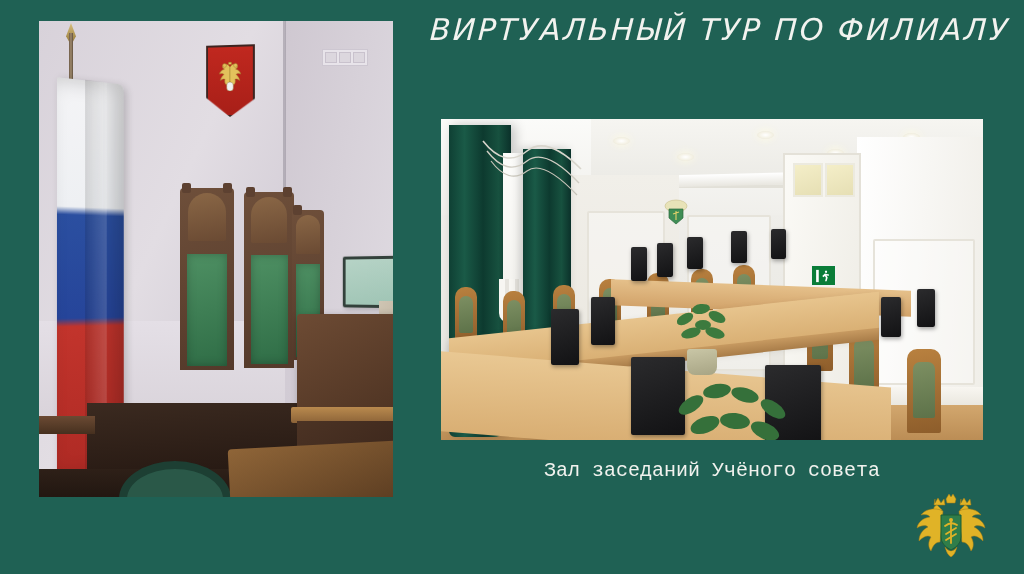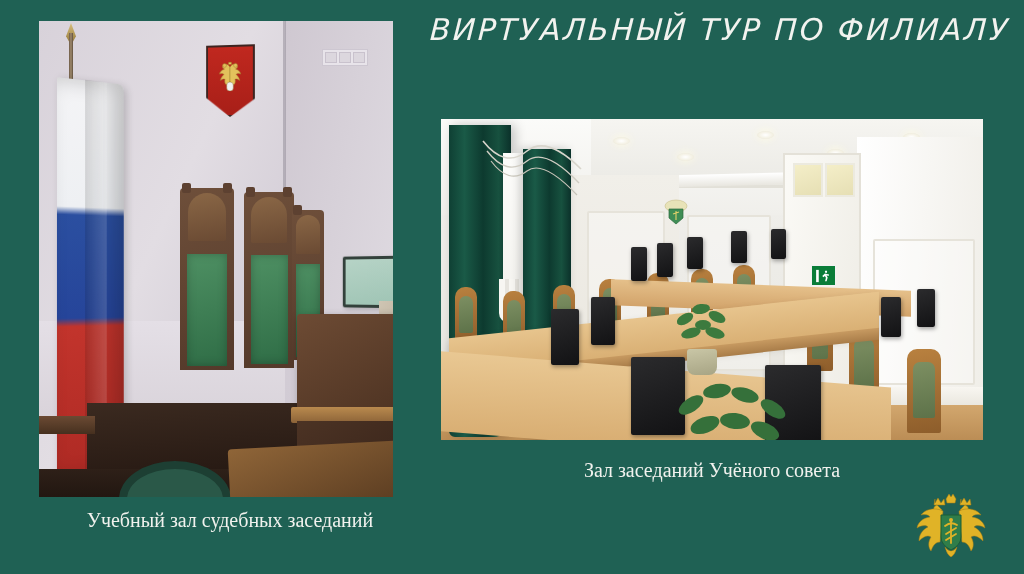--- a/index.html
+++ b/index.html
@@ -306,21 +306,21 @@
   .ch-plant{position:absolute;}
   .ch-pot{
     position:absolute;
     background:linear-gradient(170deg,#c9c6a6,#a7a484);
     border-radius:3px 3px 8px 8px;
   }
 
   
   .caption{
     position:absolute;color:#f1f2ee;
-    font-family:Liberation Serif, serif;
+    font-family:Liberation Mono, monospace;
     font-size:20px;white-space:nowrap;
   }
   #caption-council{left:441px;top:459px;width:542px;text-align:center;}
   #caption-courtroom{left:20px;top:509px;width:420px;text-align:center;}
 
   
   #academy-logo{
     position:absolute;left:915px;top:493px;width:72px;height:70px;
   }
 </style>
@@ -532,21 +532,20 @@
           <ellipse cx="32" cy="54" rx="15" ry="8" transform="rotate(-20 32 54)"></ellipse>
           <ellipse cx="62" cy="50" rx="15" ry="8" transform="rotate(6 62 50)"></ellipse>
           <ellipse cx="92" cy="60" rx="15" ry="8" transform="rotate(24 92 60)"></ellipse>
         </g>
       </svg>
     </div>
   </div>
 
   <div class="caption" id="caption-council">Зал заседаний Учёного совета</div>
 
-  <div class="caption" id="caption-courtroom">Учебный зал судебных заседаний</div>
 
   <svg id="academy-logo" viewBox="0 0 72 70" aria-label="Российская таможенная академия">
     <g fill="#e0b327" stroke="#a97f15" stroke-width=".5">
 
       <path d="M20 10 l3 -5 l3 5 l3 -4 l1 6 h-11 l1 -6 z"></path>
       <path d="M46 10 l3 -5 l3 5 l3 -4 l1 6 h-11 l1 -6 z"></path>
       <path d="M31 6 l3 -5 l2 3 l2 -3 l3 5 l-1 4 h-8 z"></path>
 
       <path d="M22 12 c-3 1 -4 4 -3 6 l5 3 l3 -4 z"></path>
       <path d="M50 12 c3 1 4 4 3 6 l-5 3 l-3 -4 z"></path>

